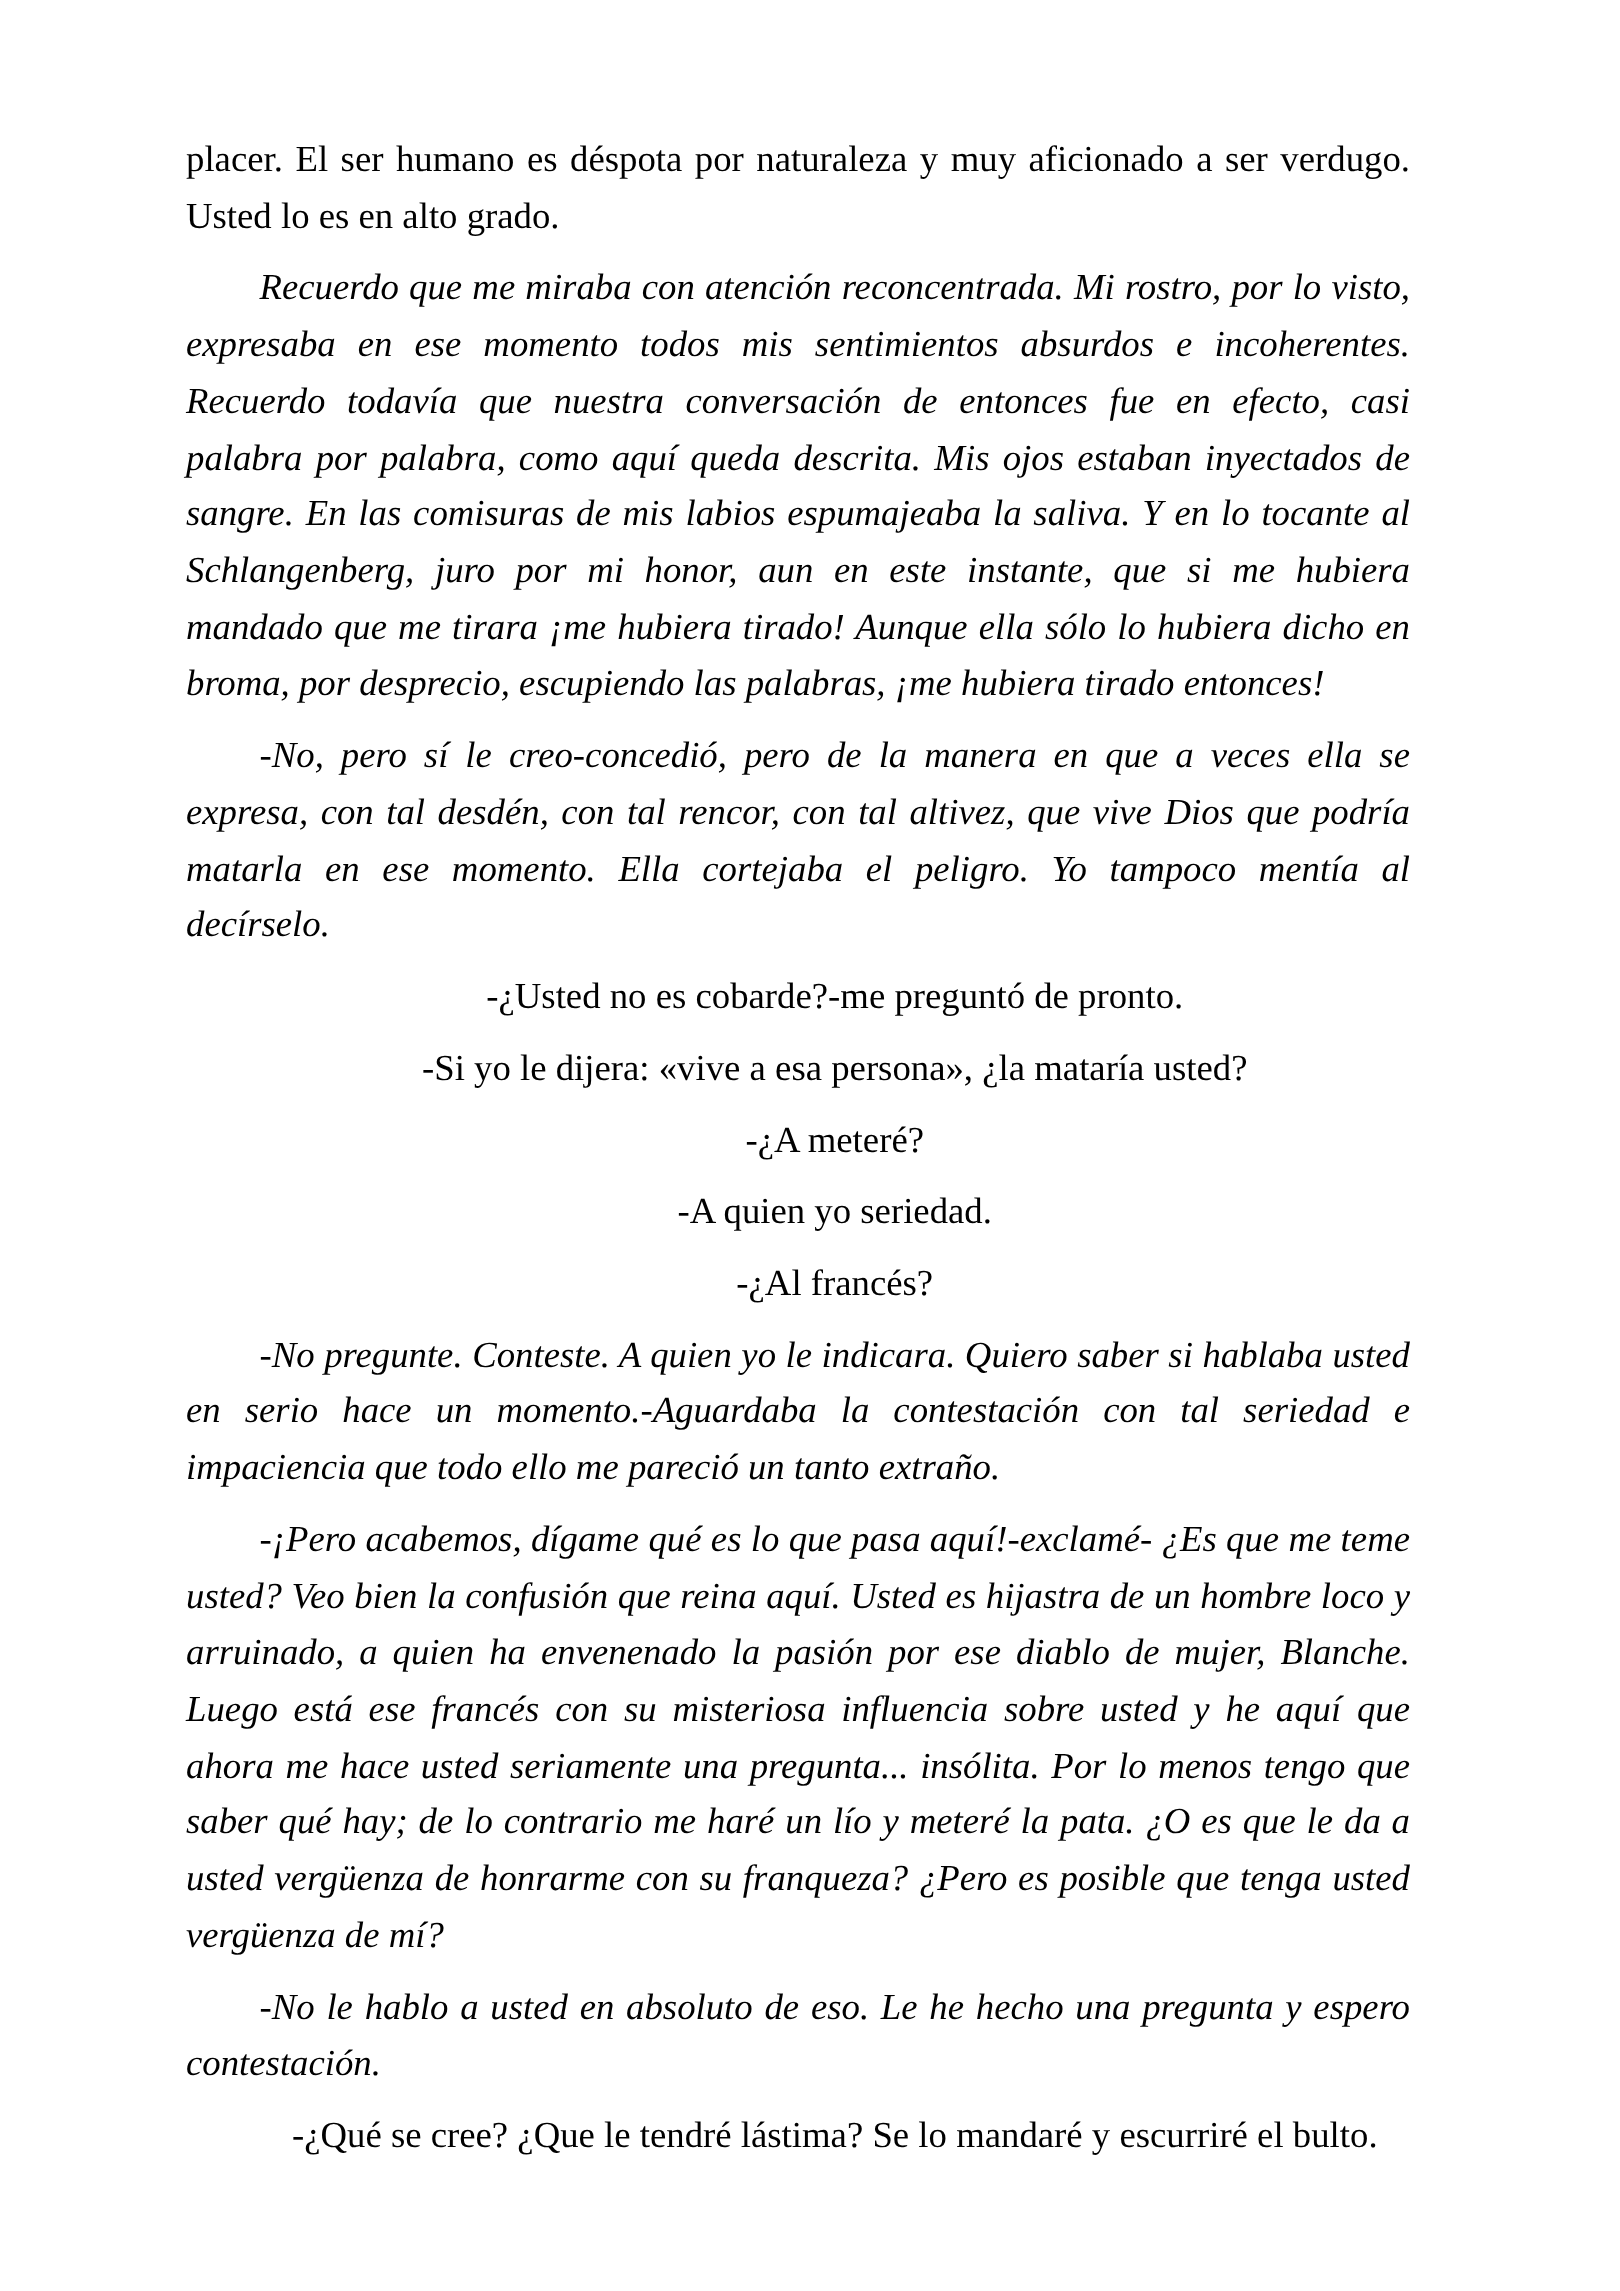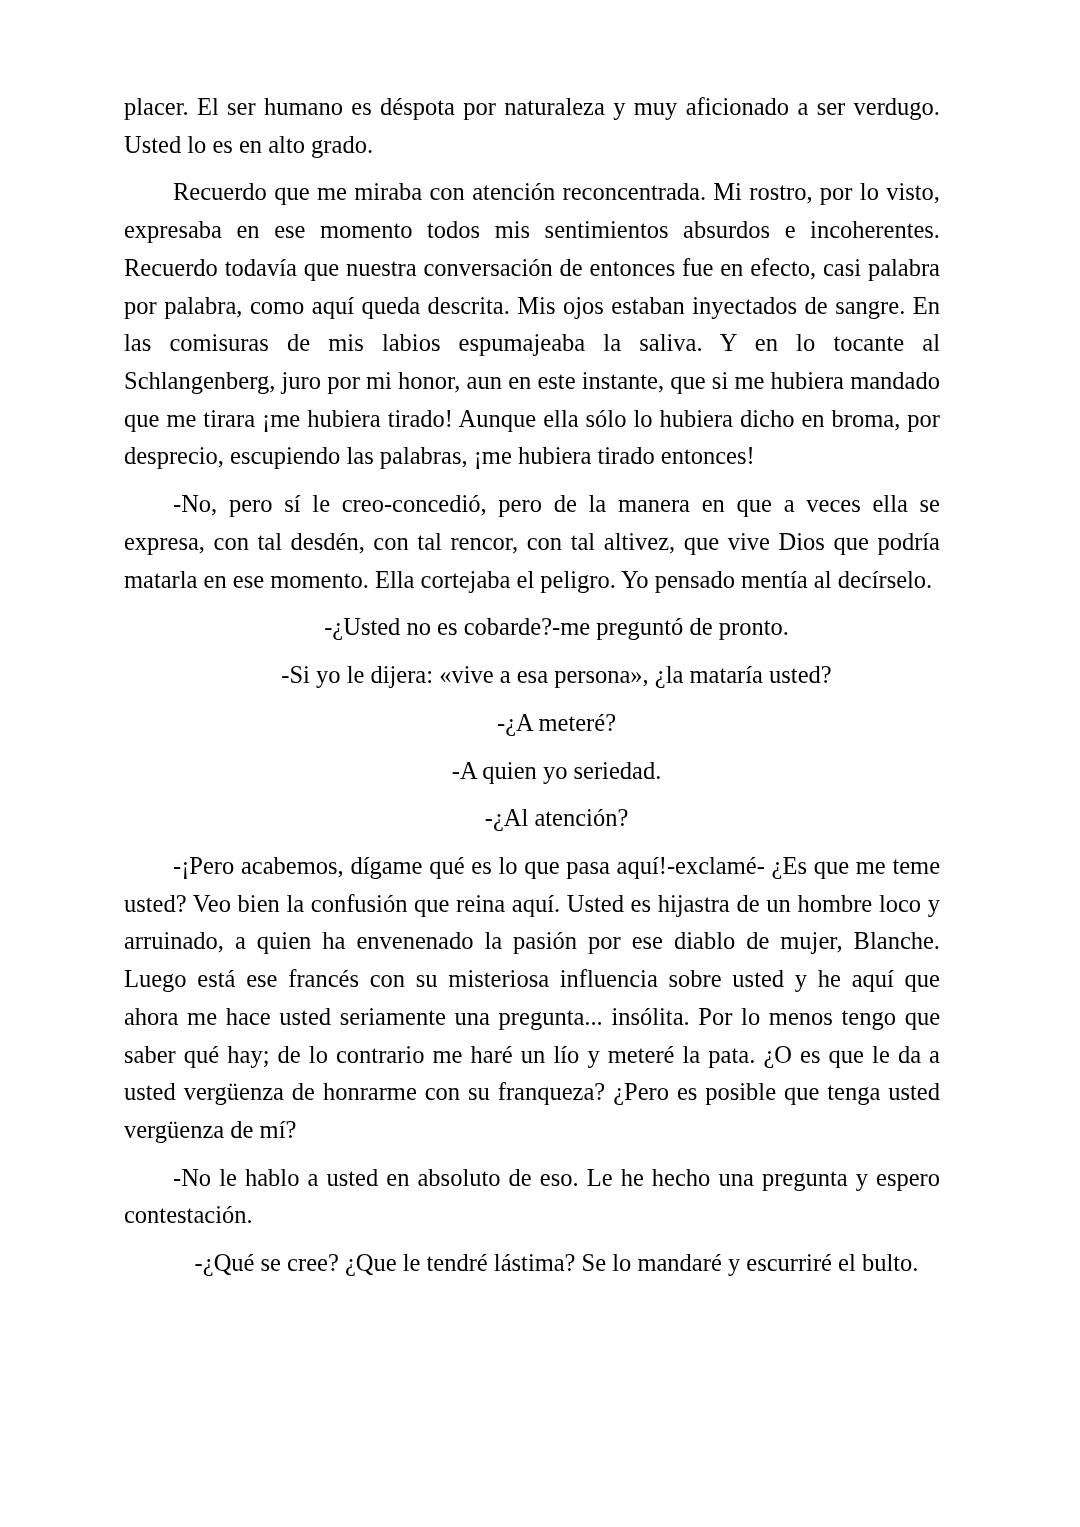--- a/index.html
+++ b/index.html
@@ -25,39 +25,41 @@
     line-height: 1.54;
     text-align: justify;
     text-justify: inter-word;
     hyphens: none;
   }
   .body-text p {
     margin: 0 16px 10px 0;
   }
   .body-text p.indent {
     text-indent: 2.0em;
+    font-style: italic;
   }
   .body-text p.noindent {
     text-indent: 0;
   }
   .body-text p.dialogue {
     text-indent: 2.0em;
     text-align: center;
   }
 </style>
 </head>
 <body>
 
 <div class="page">
   <div class="body-text">
     <p class="noindent">placer. El ser humano es déspota por naturaleza y muy aficionado a ser verdugo. Usted lo es en alto grado.</p>
     <p class="indent">Recuerdo que me miraba con atención reconcentrada. Mi rostro, por lo visto, expresaba en ese momento todos mis sentimientos absurdos e incoherentes. Recuerdo todavía que nuestra conversación de entonces fue en efecto, casi palabra por palabra, como aquí queda descrita. Mis ojos estaban inyectados de sangre. En las comisuras de mis labios espumajeaba la saliva. Y en lo tocante al Schlangenberg, juro por mi honor, aun en este instante, que si me hubiera mandado que me tirara ¡me hubiera tirado! Aunque ella sólo lo hubiera dicho en broma, por desprecio, escupiendo las palabras, ¡me hubiera tirado entonces!</p>
-    <p class="indent">-No, pero sí le creo-concedió, pero de la manera en que a veces ella se expresa, con tal desdén, con tal rencor, con tal altivez, que vive Dios que podría matarla en ese momento. Ella cortejaba el peligro. Yo pensado mentía al decírselo.</p>
+    <p class="indent">-No, pero sí le creo-concedió, pero de la manera en que a veces ella se expresa, con tal desdén, con tal rencor, con tal altivez, que vive Dios que podría matarla en ese momento. Ella cortejaba el peligro. Yo tampoco mentía al decírselo.</p>
     <p class="dialogue">-¿Usted no es cobarde?-me preguntó de pronto.</p>
     <p class="dialogue">-Si yo le dijera: «vive a esa persona», ¿la mataría usted?</p>
     <p class="dialogue">-¿A meteré?</p>
     <p class="dialogue">-A quien yo seriedad.</p>
-    <p class="dialogue">-¿Al atención?</p>
+    <p class="dialogue">-¿Al francés?</p>
+    <p class="indent">-No pregunte. Conteste. A quien yo le indicara. Quiero saber si hablaba usted en serio hace un momento.-Aguardaba la contestación con tal seriedad e impaciencia que todo ello me pareció un tanto extraño.</p>
     <p class="indent">-¡Pero acabemos, dígame qué es lo que pasa aquí!-exclamé- ¿Es que me teme usted? Veo bien la confusión que reina aquí. Usted es hijastra de un hombre loco y arruinado, a quien ha envenenado la pasión por ese diablo de mujer, Blanche. Luego está ese francés con su misteriosa influencia sobre usted y he aquí que ahora me hace usted seriamente una pregunta... insólita. Por lo menos tengo que saber qué hay; de lo contrario me haré un lío y meteré la pata. ¿O es que le da a usted vergüenza de honrarme con su franqueza? ¿Pero es posible que tenga usted vergüenza de mí?</p>
     <p class="indent">-No le hablo a usted en absoluto de eso. Le he hecho una pregunta y espero contestación.</p>
     <p class="dialogue">-¿Qué se cree? ¿Que le tendré lástima? Se lo mandaré y escurriré el bulto.</p>
   </div>
 </div>
 
 </body></html>

